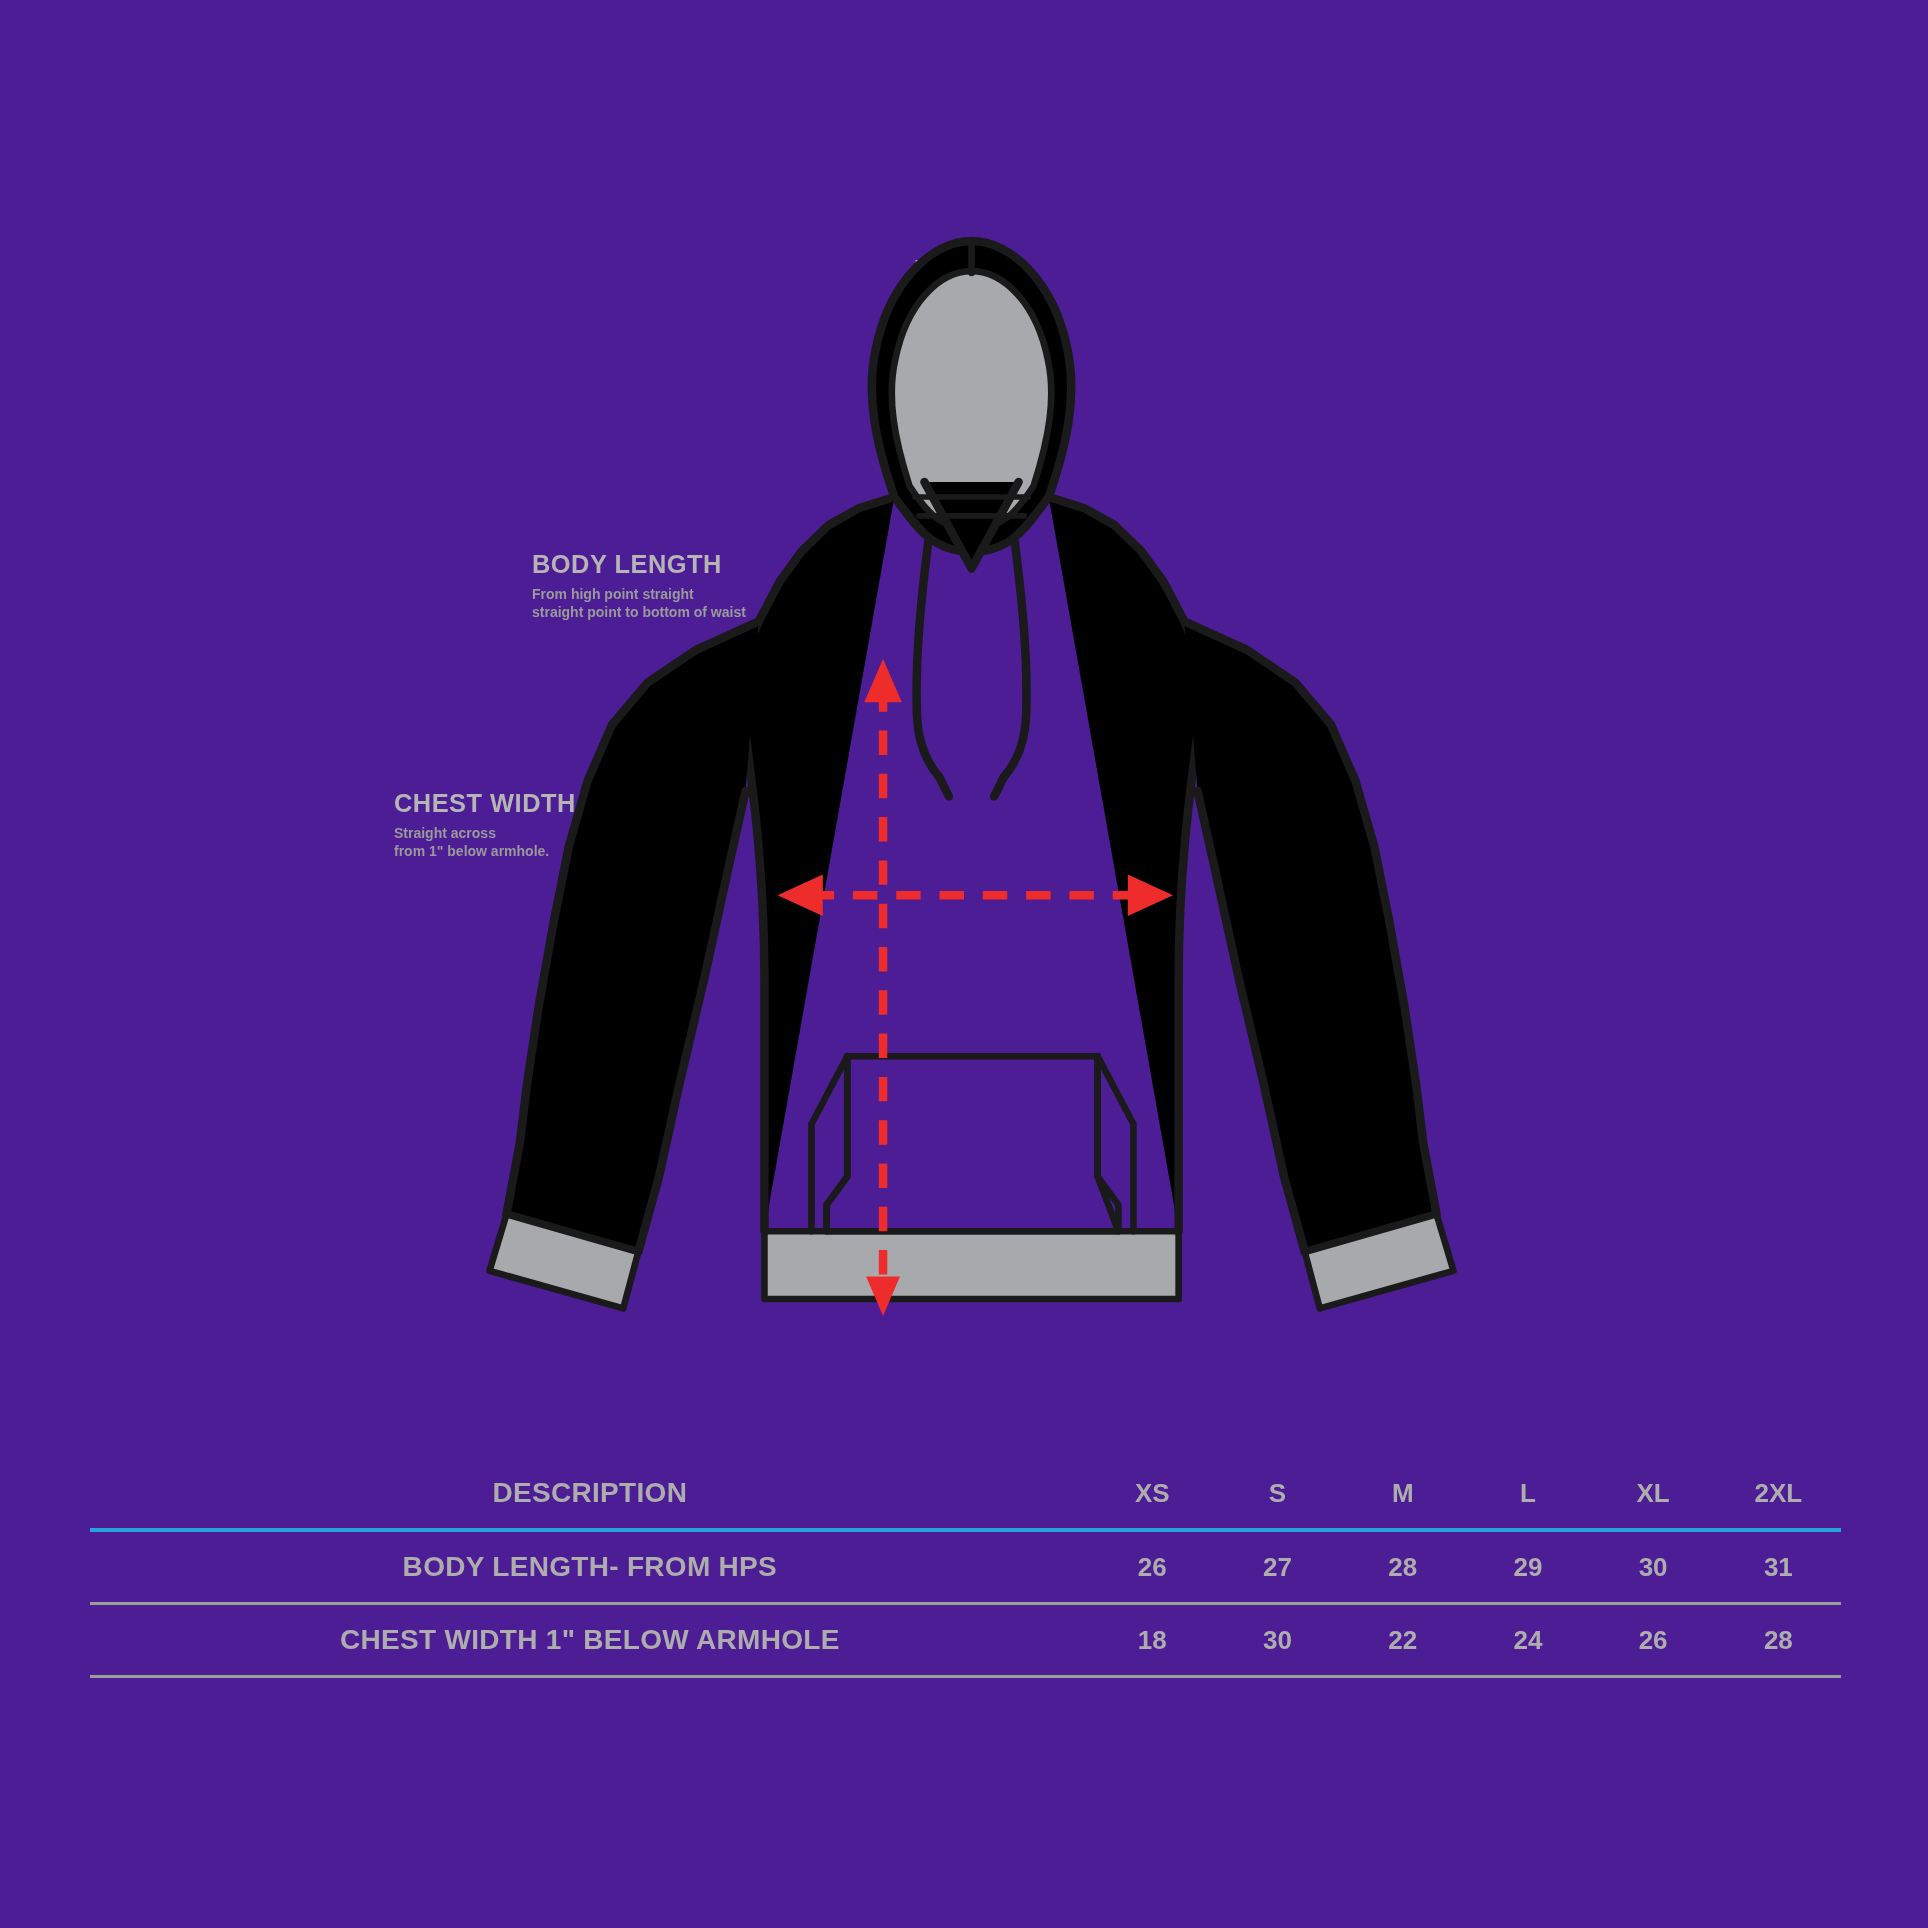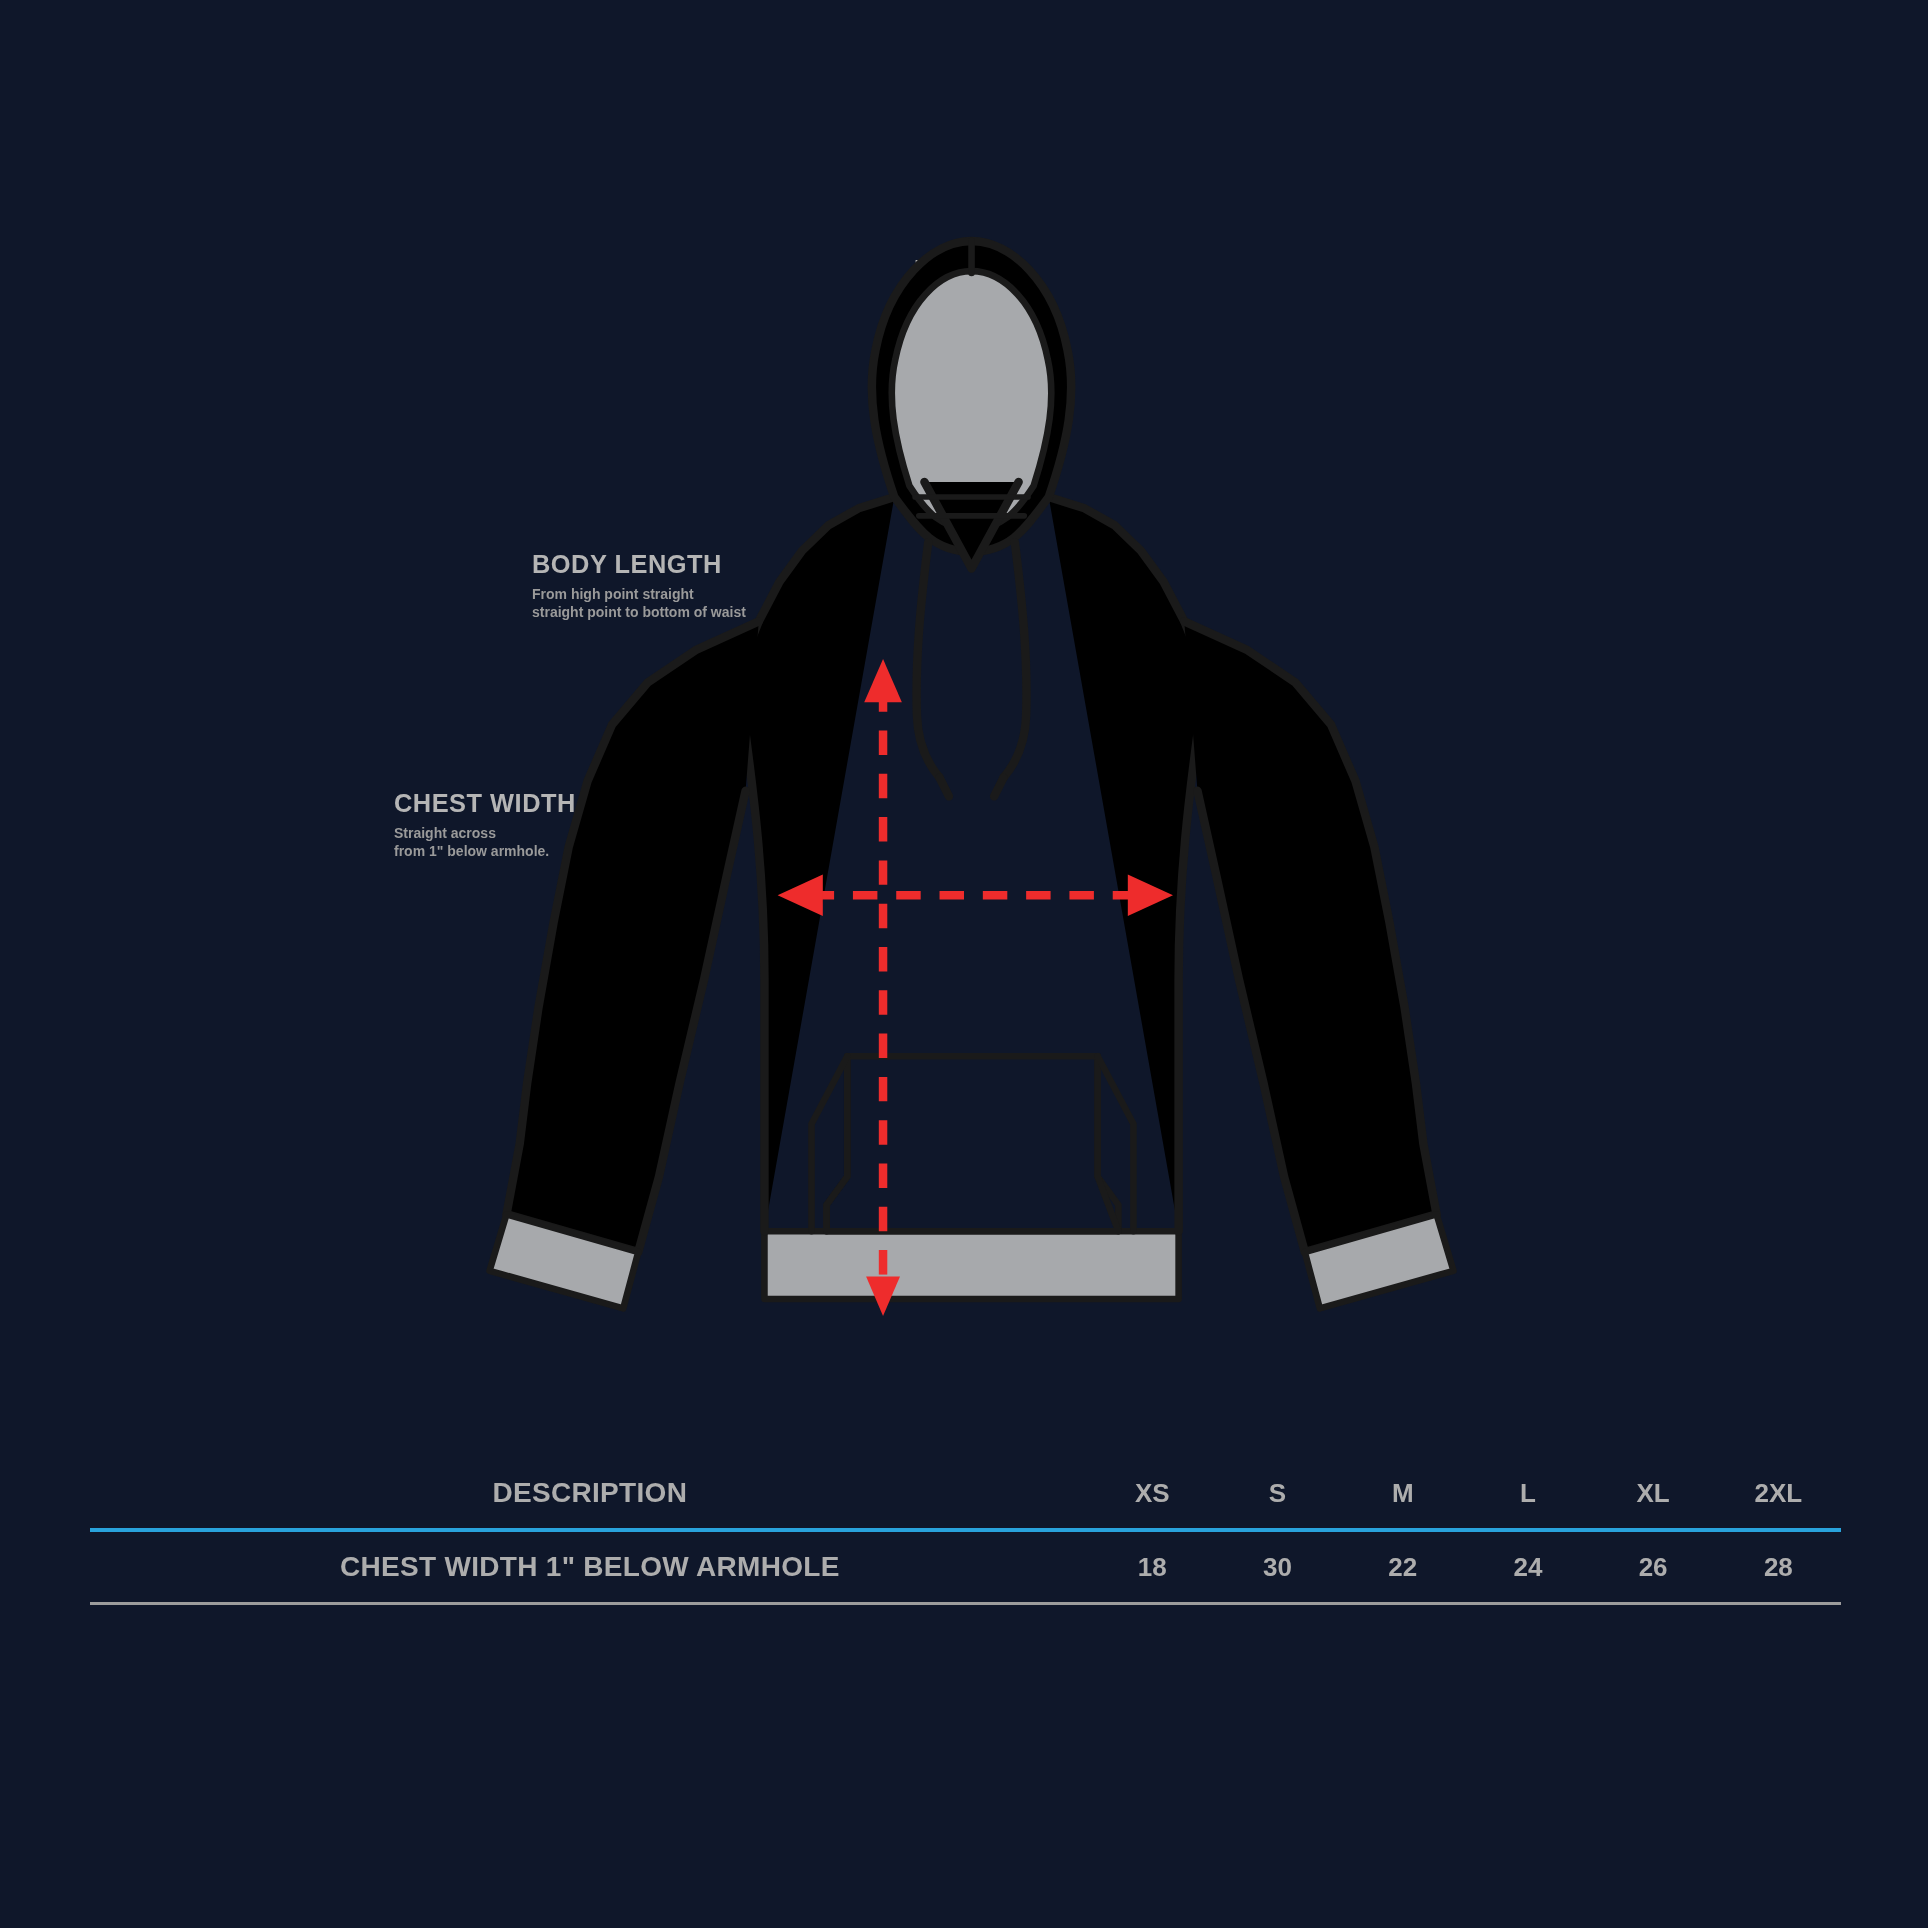--- a/index.html
+++ b/index.html
@@ -12,21 +12,21 @@
     height: 1928px;
     font-family: "Liberation Sans", sans-serif;
     color: #b3b3b3;
     overflow: hidden;
     position: relative;
   }
 
   .page {
     position: absolute;
     inset: 0;
-    background: #0f172a;
+    background: #4c1d95;
     text-decoration: underline;
   }
 
   
   .style-number {
     position: absolute;
     top: 254px;
     left: 0;
     width: 1928px;
     text-align: center;
@@ -217,20 +217,29 @@
           <th class="size-head">XS</th>
           <th class="size-head">S</th>
           <th class="size-head">M</th>
           <th class="size-head">L</th>
           <th class="size-head">XL</th>
           <th class="size-head">2XL</th>
         </tr>
       </thead>
       <tbody>
         <tr class="data-row">
+          <td class="desc-cell">BODY LENGTH- FROM HPS</td>
+          <td class="size-cell">26</td>
+          <td class="size-cell">27</td>
+          <td class="size-cell">28</td>
+          <td class="size-cell">29</td>
+          <td class="size-cell">30</td>
+          <td class="size-cell">31</td>
+        </tr>
+        <tr class="data-row">
           <td class="desc-cell">CHEST WIDTH 1" BELOW  ARMHOLE</td>
           <td class="size-cell">18</td>
           <td class="size-cell">30</td>
           <td class="size-cell">22</td>
           <td class="size-cell">24</td>
           <td class="size-cell">26</td>
           <td class="size-cell">28</td>
         </tr>
       </tbody>
     </table>

